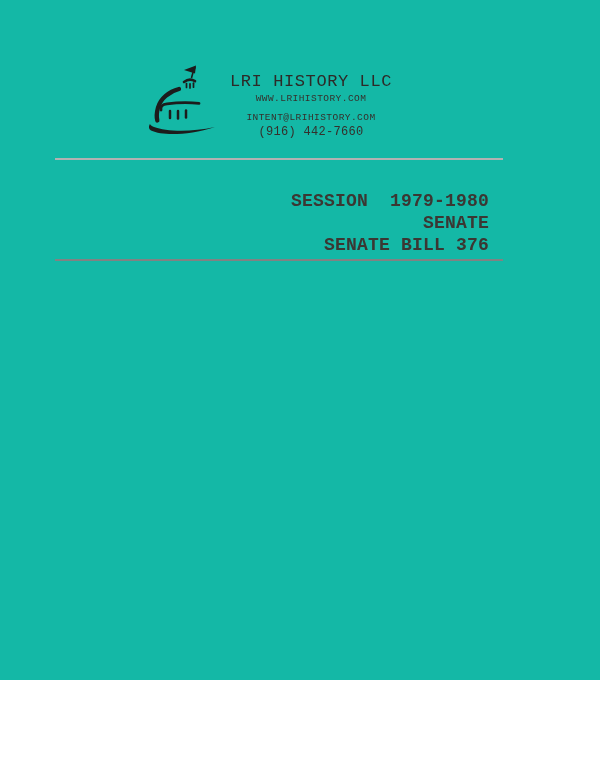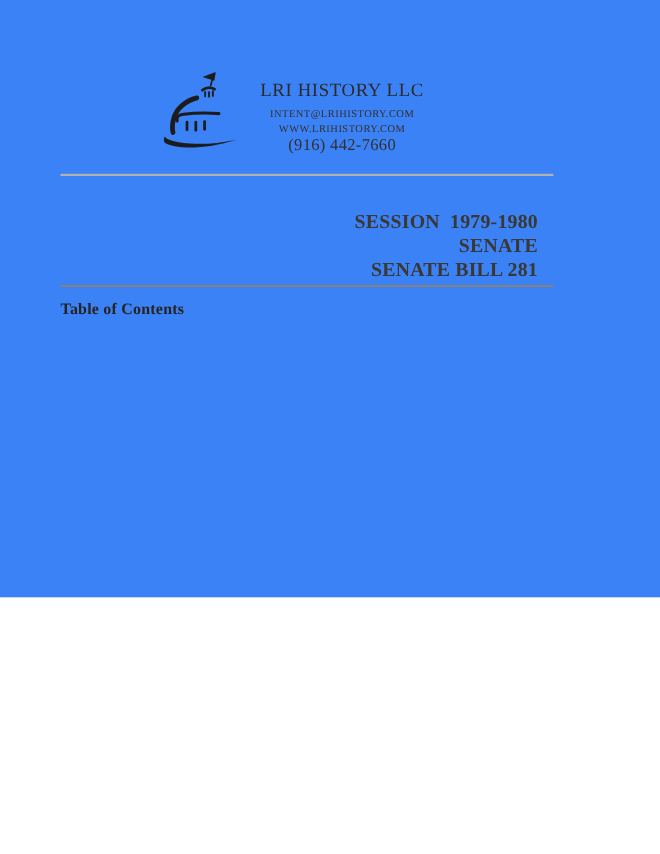--- a/index.html
+++ b/index.html
@@ -1,21 +1,21 @@
 <!DOCTYPE html>
 <html><head>
 <meta charset="utf-8">
 <style>
   html, body { margin: 0; padding: 0; }
   body { width: 600px; height: 776px; background: #ffffff; }
   .page {
     position: relative;
-    width: 600px; height: 543px;
-    background: #3b82f6;
-    font-family: Liberation Serif, serif;
+    width: 600px; height: 680px;
+    background: #14b8a6;
+    font-family: Liberation Mono, monospace;
     color: #2e2b28;
     overflow: hidden;
   }
 
   
   .logo {
     position: absolute;
     left: 148px; top: 62px;
     width: 70px; height: 82px;
   }
@@ -33,21 +33,21 @@
     line-height: 20px;
   }
   .contact-line {
     font-size: 9.5px;
     letter-spacing: 0.45px;
     color: #35302c;
     line-height: 14px;
     white-space: nowrap;
   }
   .contact-line.first { margin-top: 5px; }
-  .contact-line.phone { font-size: 15px; letter-spacing: 0.3px; text-align: center; }
+  .contact-line.phone { font-size: 12px; letter-spacing: 0.3px; text-align: center; }
 
   
   .rule-top {
     position: absolute;
     left: 55px; top: 158px;
     width: 448px; height: 2px;
     background: #b2b2b2;
   }
   .rule-bottom {
     position: absolute;
@@ -115,31 +115,30 @@
       <path d="M22,48 L22,55" stroke-width="2.5"></path>
       <path d="M30,48 L30,55.5" stroke-width="2.5"></path>
       <path d="M38,47.5 L38,54.5" stroke-width="2.5"></path>
 
       <path d="M2,61 C0.5,63 0.5,66 3,67.5 C15,73 40,72.5 67,64 C42,69.5 18,68.5 6,64 C3.5,63 2.3,62 2,61 Z" fill="#1c1c1c" stroke="none"></path>
     </g>
   </svg>
 
   <div class="contact">
     <div class="company-name">LRI HISTORY LLC</div>
+    <div class="contact-line">WWW.LRIHISTORY.COM</div>
     <div class="contact-line first">INTENT@LRIHISTORY.COM</div>
-    <div class="contact-line">WWW.LRIHISTORY.COM</div>
     <div class="contact-line phone">(916) 442-7660</div>
   </div>
 
   <div class="rule-top"></div>
 
   <div class="case-info">
     <div>SESSION  1979-1980</div>
     <div>SENATE</div>
-    <div>SENATE BILL 281</div>
+    <div>SENATE BILL 376</div>
   </div>
 
   <div class="rule-bottom"></div>
 
-  <div class="toc-title">Table of Contents</div>
 
 
 </div>
 
 </body></html>

